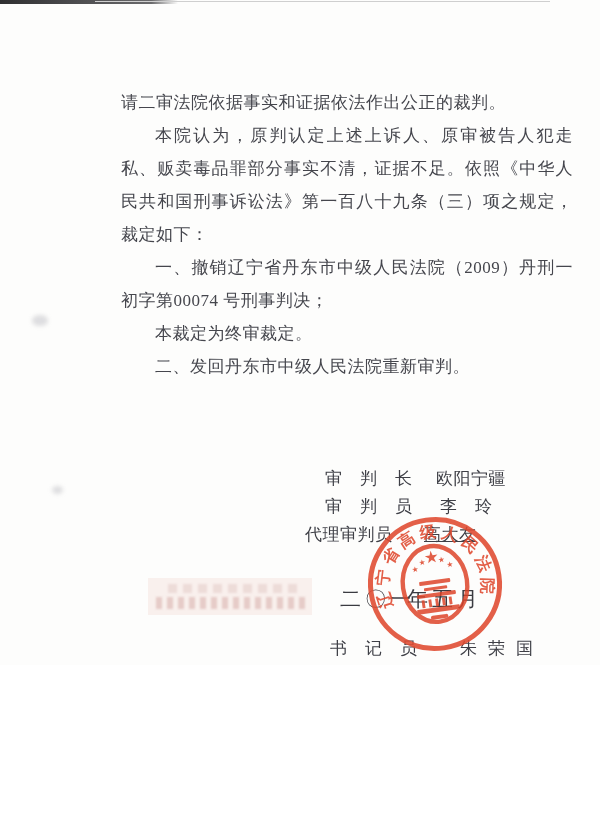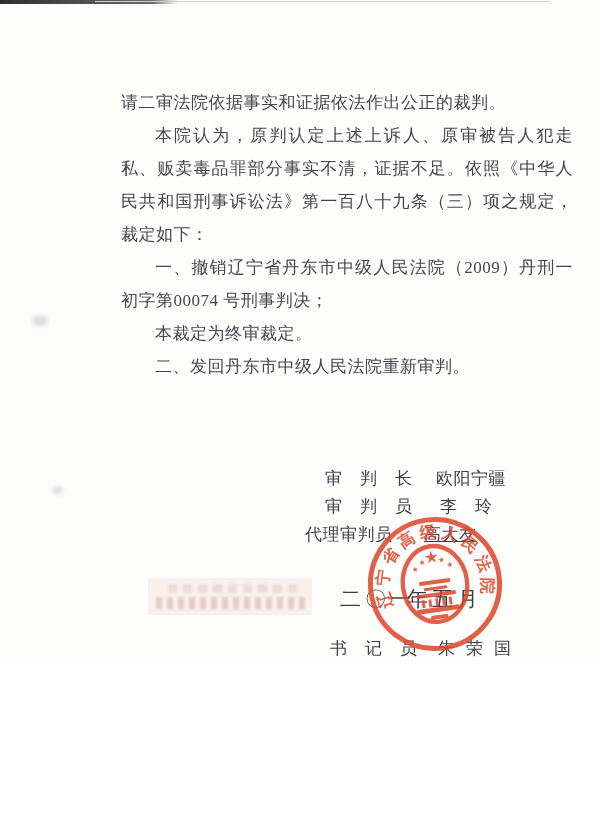--- a/index.html
+++ b/index.html
@@ -44,21 +44,21 @@
   .sig-row{position:absolute;font-size:17px;color:#3e3f46;letter-spacing:.5px;white-space:nowrap;}
   .sig-label{position:absolute;left:0;top:0;}
   .row1{left:325px;top:467px;}
   .row2{left:325px;top:495px;}
   .row3{left:305px;top:523px;}
   .rowclerk{left:330px;top:637px;}
   .sig-name{position:absolute;top:0;}
   .row1 .sig-name{left:111px;}
   .row2 .sig-name{left:115px;}
   .row3 .sig-name{left:119px;text-decoration:underline;}
-  .rowclerk .sig-name{left:108px;letter-spacing:11px;}
+  .rowclerk .sig-name{left:130px;letter-spacing:11px;}
   .date-frag{position:absolute;top:585px;font-size:21px;color:#3a3b41;letter-spacing:4px;z-index:1;}
   .date-frag.f1{left:340px;}
   .date-frag.f2{left:407px;}
 
   
   .faint-stamp{position:absolute;left:148px;top:578px;width:164px;height:37px;
     background:rgba(242,215,210,.35);z-index:0;}
   .faint-stamp .streak{position:absolute;left:8px;right:6px;bottom:6px;height:12px;
     background:repeating-linear-gradient(90deg,rgba(200,145,140,.38) 0 6px,rgba(0,0,0,0) 6px 11px);
     filter:blur(1px);}

